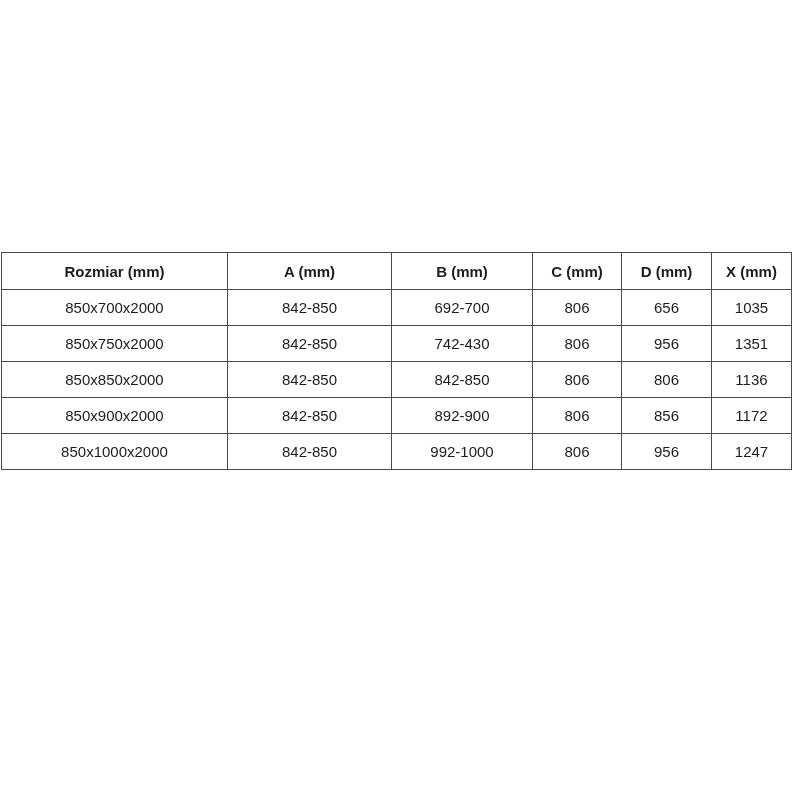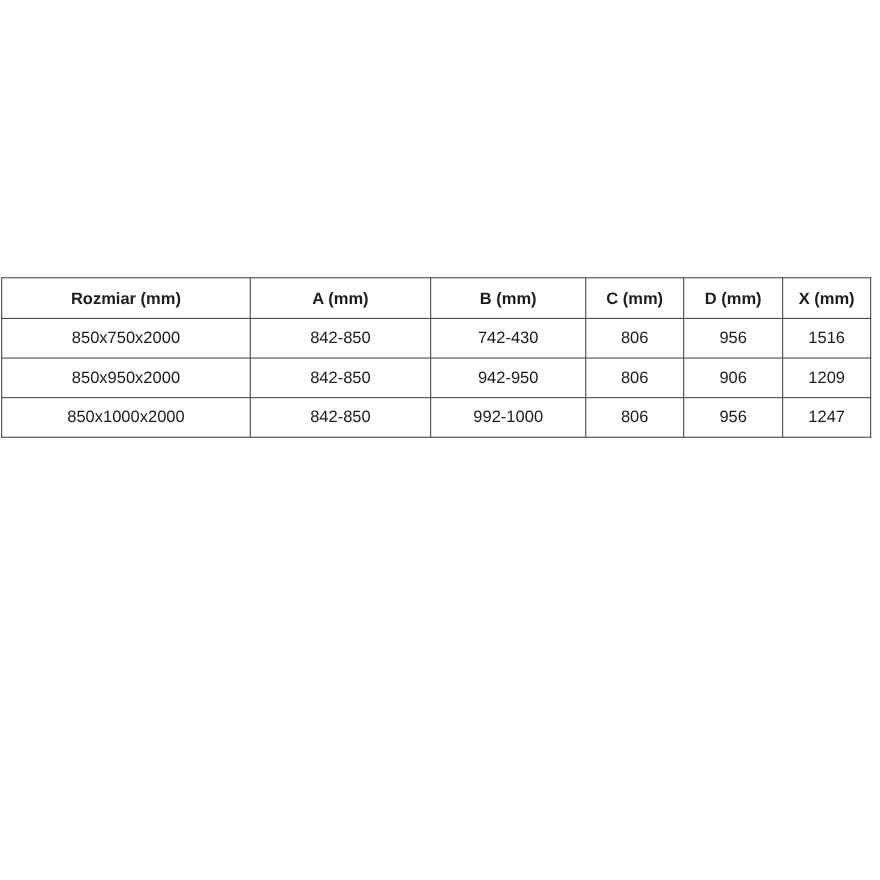--- a/index.html
+++ b/index.html
@@ -67,34 +67,50 @@
           <th>Rozmiar (mm)</th>
           <th>A (mm)</th>
           <th>B (mm)</th>
           <th>C (mm)</th>
           <th>D (mm)</th>
           <th>X (mm)</th>
         </tr>
     </thead>
     <tbody id="table-body">
         <tr>
+          <td>850x700x2000</td>
+          <td>842-850</td>
+          <td>692-700</td>
+          <td>806</td>
+          <td>656</td>
+          <td>1035</td>
+        </tr>
+        <tr>
           <td>850x750x2000</td>
           <td>842-850</td>
           <td>742-430</td>
           <td>806</td>
           <td>956</td>
-          <td>1516</td>
+          <td>1351</td>
         </tr>
         <tr>
-          <td>850x950x2000</td>
+          <td>850x850x2000</td>
           <td>842-850</td>
-          <td>942-950</td>
+          <td>842-850</td>
           <td>806</td>
-          <td>906</td>
-          <td>1209</td>
+          <td>806</td>
+          <td>1136</td>
+        </tr>
+        <tr>
+          <td>850x900x2000</td>
+          <td>842-850</td>
+          <td>892-900</td>
+          <td>806</td>
+          <td>856</td>
+          <td>1172</td>
         </tr>
         <tr>
           <td>850x1000x2000</td>
           <td>842-850</td>
           <td>992-1000</td>
           <td>806</td>
           <td>956</td>
           <td>1247</td>
         </tr>
       </tbody>

